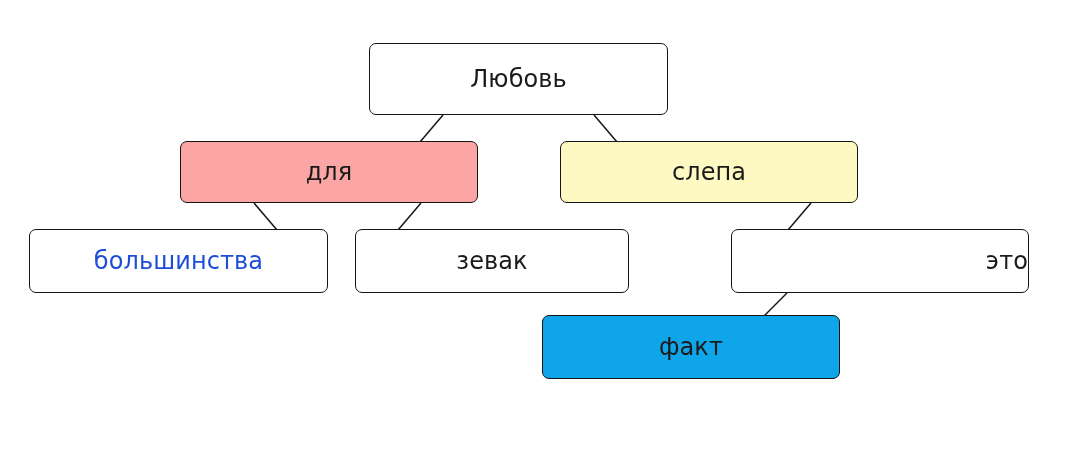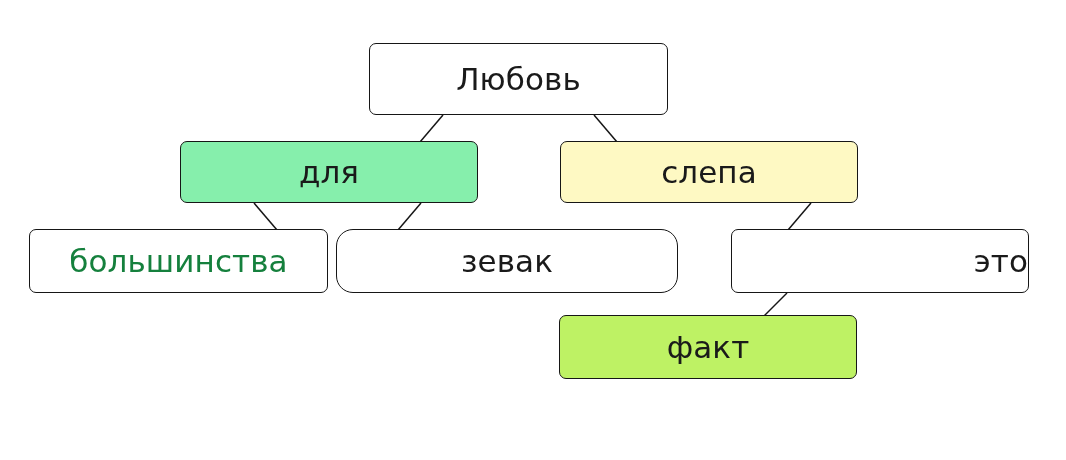--- a/index.html
+++ b/index.html
@@ -32,21 +32,21 @@
     background: #ffffff;
     border: 1.6px solid #161616;
     border-radius: 7px;
     display: flex;
     align-items: center;
     justify-content: center;
     z-index: 2;
   }
   .node-label {
     font-family: "DejaVu Sans", sans-serif;
-    font-size: 31px;
+    font-size: 24px;
     line-height: 1;
     color: #1a1a1a;
     letter-spacing: 0.1px;
     white-space: nowrap;
     font-weight: 400;
   }
 </style>
 </head>
 <body>
 
@@ -58,33 +58,33 @@
       <line x1="254" y1="203" x2="277" y2="230" stroke="#161616" stroke-width="1.5" shape-rendering="geometricPrecision"></line>
       <line x1="421" y1="203" x2="398" y2="230" stroke="#161616" stroke-width="1.5" shape-rendering="geometricPrecision"></line>
       <line x1="811" y1="203" x2="788" y2="230" stroke="#161616" stroke-width="1.5" shape-rendering="geometricPrecision"></line>
       <line x1="787" y1="293" x2="764" y2="316" stroke="#161616" stroke-width="1.5" shape-rendering="geometricPrecision"></line>
     </svg>
 
   <div id="node-layer">
       <div class="node" style="left: 369px; top: 43px; width: 299px; height: 72px; border-color: rgb(22, 22, 22); background: rgb(255, 255, 255);">
         <span class="node-label" style="color: rgb(26, 26, 26);">Любовь</span>
       </div>
-      <div class="node" style="left: 180px; top: 141px; width: 298px; height: 62px; border-color: rgb(22, 22, 22); background: #86efac;">
+      <div class="node" style="left: 180px; top: 141px; width: 298px; height: 62px; border-color: rgb(22, 22, 22); background: #fca5a5;">
         <span class="node-label" style="color: rgb(26, 26, 26);">для</span>
       </div>
       <div class="node" style="left: 560px; top: 141px; width: 298px; height: 62px; border-color: rgb(22, 22, 22); background: #fef9c3;">
         <span class="node-label" style="color: rgb(26, 26, 26);">слепа</span>
       </div>
       <div class="node" style="left: 29px; top: 229px; width: 299px; height: 64px; border-color: rgb(22, 22, 22); background: rgb(255, 255, 255);">
-        <span class="node-label" style="color: #15803d;">большинства</span>
+        <span class="node-label" style="color: #1d4ed8;">большинства</span>
       </div>
-      <div class="node" style="left: 336px; top: 229px; width: 342px; height: 64px; border-color: rgb(22, 22, 22); background: rgb(255, 255, 255); border-radius: 17px;">
+      <div class="node" style="left: 355px; top: 229px; width: 274px; height: 64px; border-color: rgb(22, 22, 22); background: rgb(255, 255, 255);">
         <span class="node-label" style="color: rgb(26, 26, 26);">зевак</span>
       </div>
       <div class="node" style="left: 731px; top: 229px; width: 298px; height: 64px; border-color: rgb(22, 22, 22); background: rgb(255, 255, 255); justify-content: flex-end;">
         <span class="node-label" style="color: rgb(26, 26, 26);">это</span>
       </div>
-      <div class="node" style="left: 559px; top: 315px; width: 298px; height: 64px; border-color: rgb(22, 22, 22); background: #bef264;">
+      <div class="node" style="left: 542px; top: 315px; width: 298px; height: 64px; border-color: rgb(22, 22, 22); background: #0ea5e9;">
         <span class="node-label" style="color: rgb(26, 26, 26);">факт</span>
       </div>
     </div>
 
 </div>
 
 </body></html>

